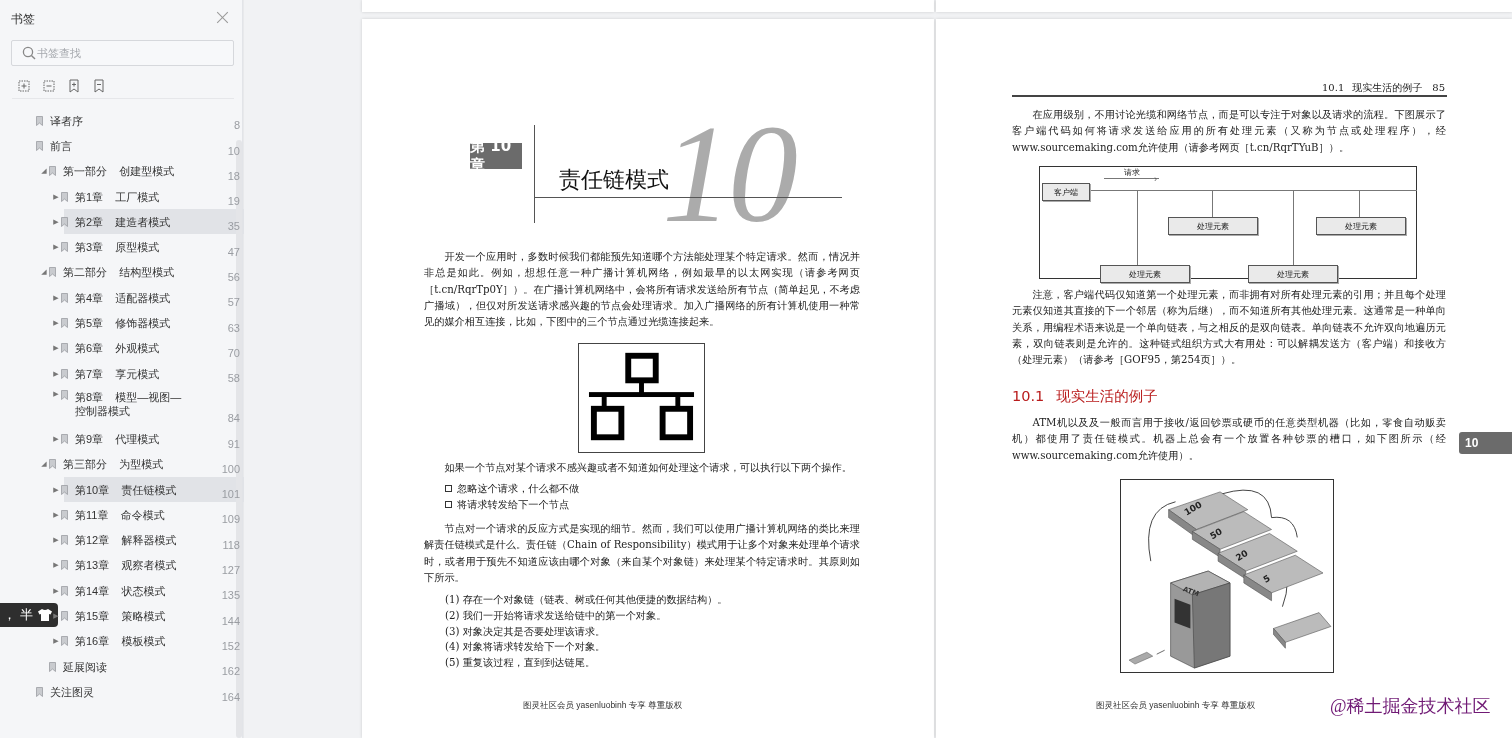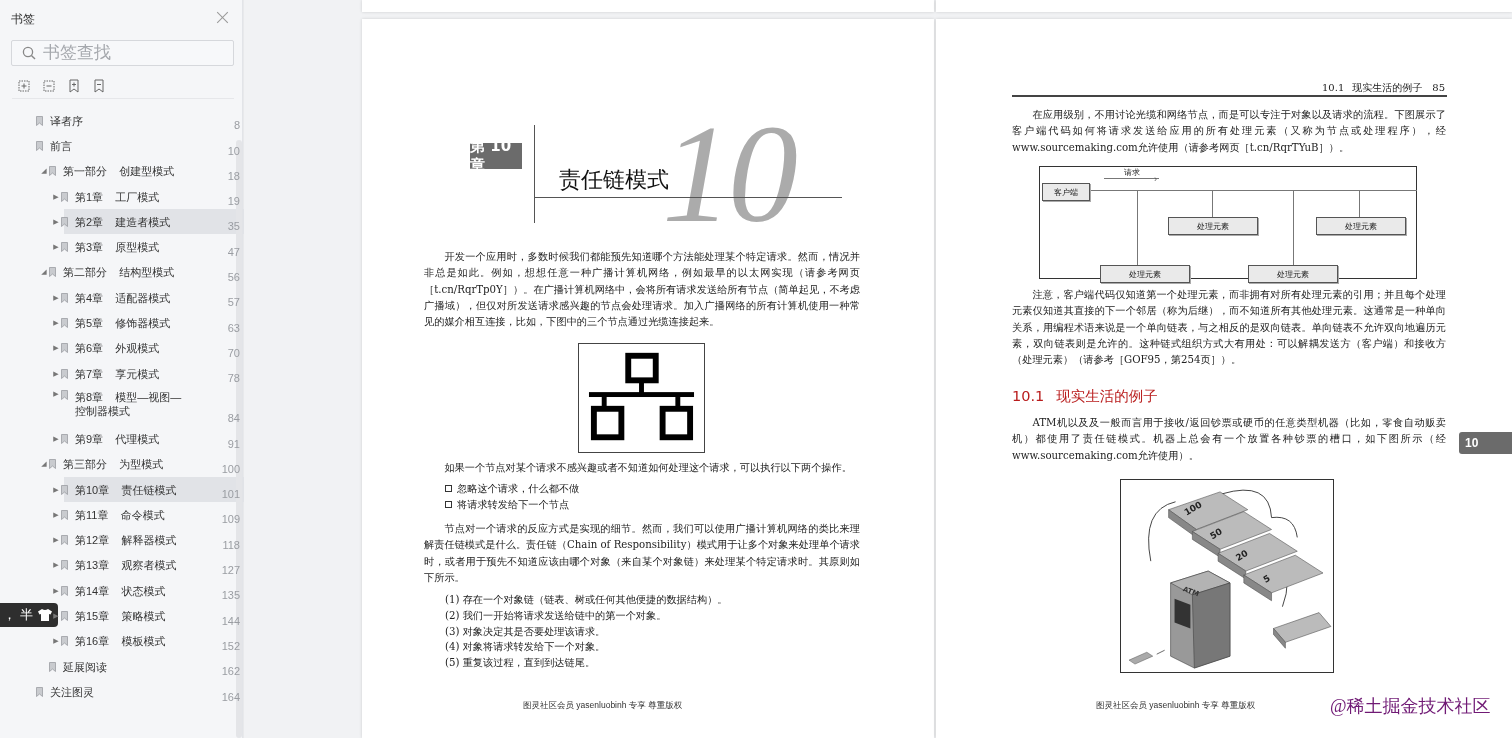--- a/index.html
+++ b/index.html
@@ -8,21 +8,21 @@
 
   
   .sidebar { position: absolute; left: 0; top: 0; width: 243px; height: 738px; background: #f5f6f8; border-right: 1px solid #e2e4e8; }
   .sb-header { position: absolute; left: 11px; top: 11px; font-size: 12px; color: #333; }
   .sb-close { position: absolute; left: 216px; top: 11px; width: 14px; height: 14px; cursor: pointer; }
   .sb-close::before, .sb-close::after { content: ""; position: absolute; left: 6px; top: -1px; width: 1px; height: 15px; background: #999; }
   .sb-close::before { transform: rotate(45deg); }
   .sb-close::after { transform: rotate(-45deg); }
   .sb-search { position: absolute; left: 11px; top: 40px; width: 223px; height: 26px; border: 1px solid #d6d8dc; background: #f7f8fa; border-radius: 2px; display: flex; align-items: center; padding-left: 10px; }
   .sb-search svg { width: 14px; height: 14px; }
-  .sb-search input { border: none; background: transparent; outline: none; margin-left: 7px; font-size: 17px; color: #333; width: 180px; font-family: "Liberation Sans", "DejaVu Sans", sans-serif; }
+  .sb-search input { border: none; background: transparent; outline: none; margin-left: 1px; font-size: 11px; color: #333; width: 180px; font-family: "Liberation Sans", "DejaVu Sans", sans-serif; }
   .sb-search input::placeholder { color: #a5a8ad; }
   .sb-tools { position: absolute; left: 16px; top: 78px; display: flex; gap: 9px; }
   .sb-tools .tool { width: 16px; height: 16px; cursor: pointer; }
   .sb-divider { position: absolute; left: 12px; top: 98px; width: 222px; height: 1px; background: #e6e7ea; }
   .tree { position: absolute; left: 16px; top: 108px; width: 232px; }
   .tree-item { position: relative; height: 25.3px; display: flex; align-items: center; font-size: 11px; color: #333; cursor: pointer; }
   .tree-item.tall { height: 40px; align-items: flex-start; padding-top: 4px; }
   .tree-item.selected .hl { position: absolute; left: 48px; right: 0; top: 0; bottom: 0; background: #e1e3e7; }
   .tri { position: relative; width: 10px; font-size: 7px; color: #777; text-align: center; z-index: 1; }
   .bm { position: relative; width: 7px; height: 10px; margin-right: 7px; z-index: 1; }
@@ -207,21 +207,21 @@
           <span class="pg">70</span>
         </div>
         <div class="tree-item">
           <div class="hl"></div>
           <span style="width: 35px; display: inline-block;"></span>
           <span class="tri">▶</span>
           <svg class="bm" viewBox="0 0 7 10">
             <path d="M0.5 0.5 H6.5 V9.5 L3.5 7 L0.5 9.5 Z" fill="#c9cbcf" stroke="#9a9da2" stroke-width="0.8"></path>
           </svg>
           <span class="label">第7章    享元模式</span>
-          <span class="pg">78</span>
+          <span class="pg">58</span>
         </div>
         <div class="tree-item tall">
           <div class="hl"></div>
           <span style="width: 35px; display: inline-block;"></span>
           <span class="tri">▶</span>
           <svg class="bm" viewBox="0 0 7 10">
             <path d="M0.5 0.5 H6.5 V9.5 L3.5 7 L0.5 9.5 Z" fill="#c9cbcf" stroke="#9a9da2" stroke-width="0.8"></path>
           </svg>
           <span class="label">第8章    模型—视图—
 控制器模式</span>

